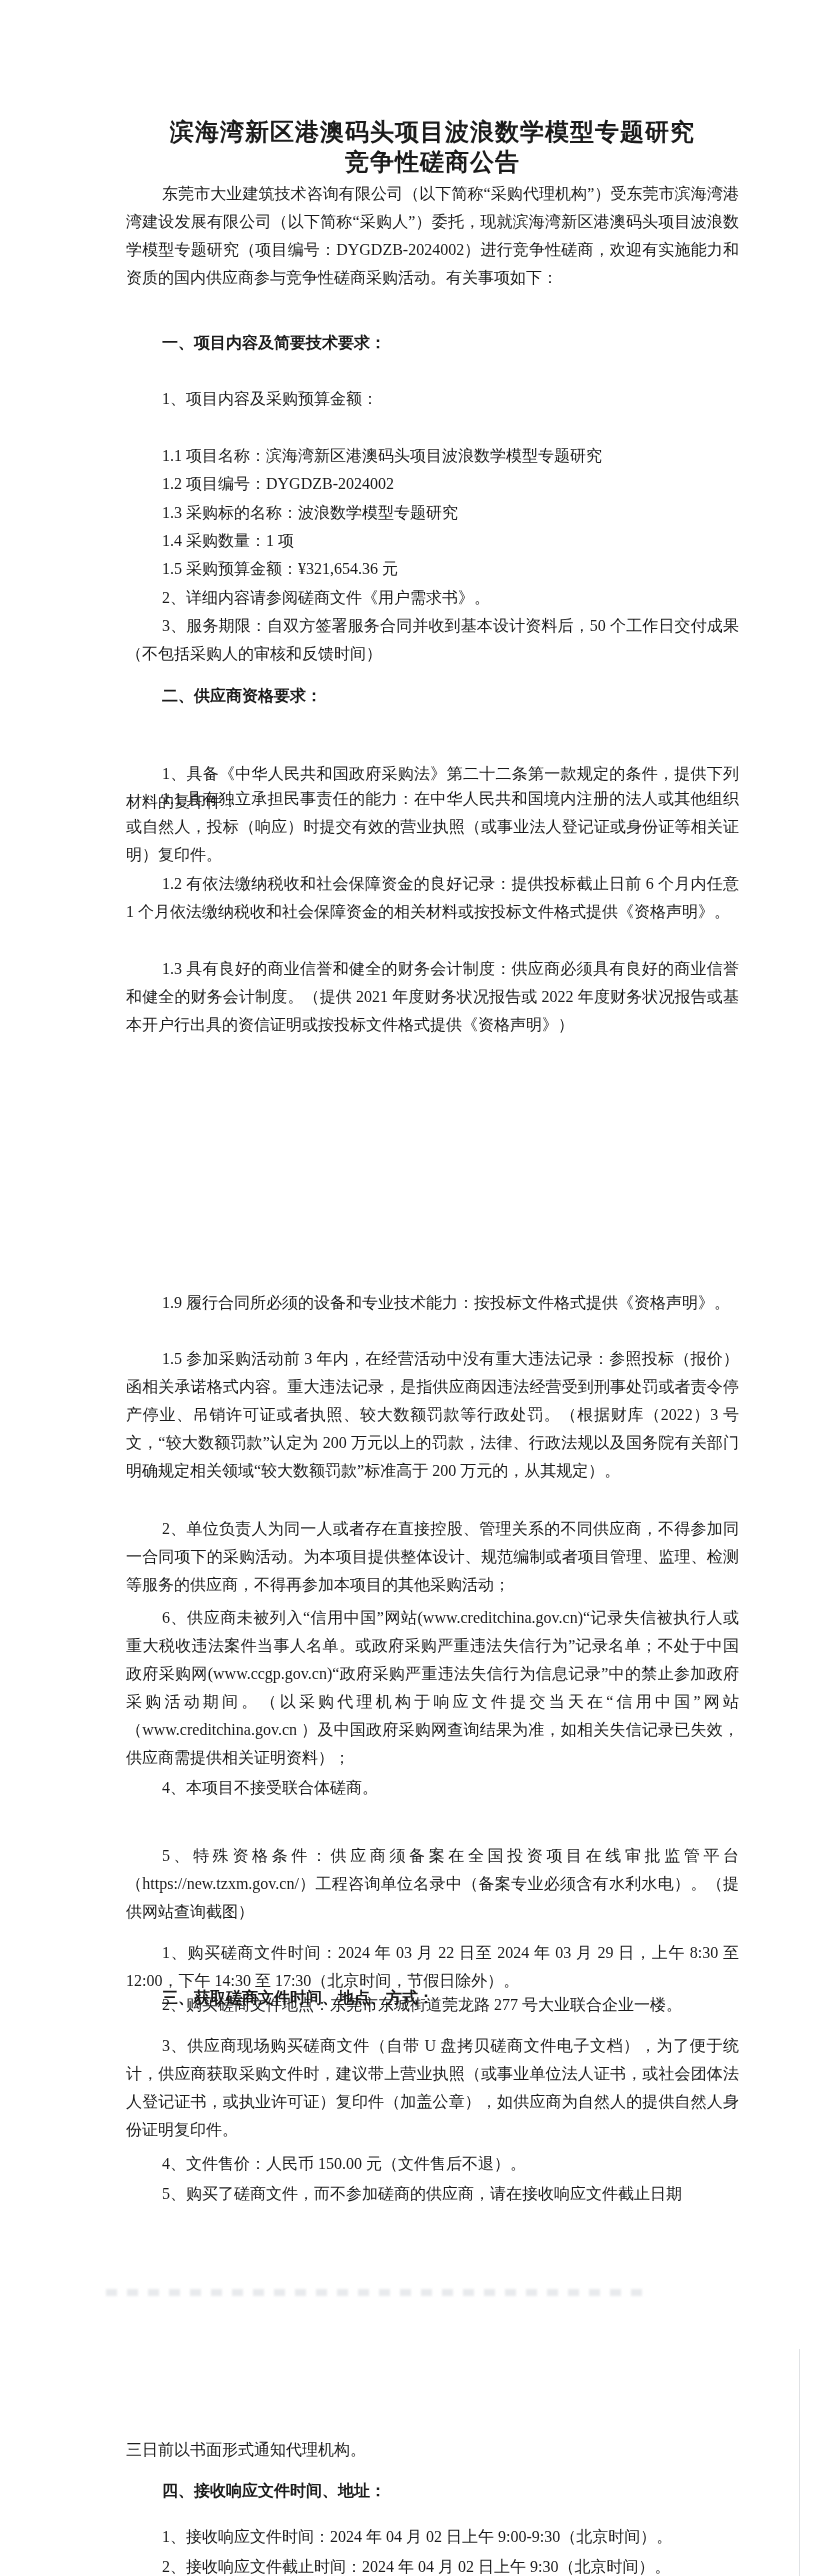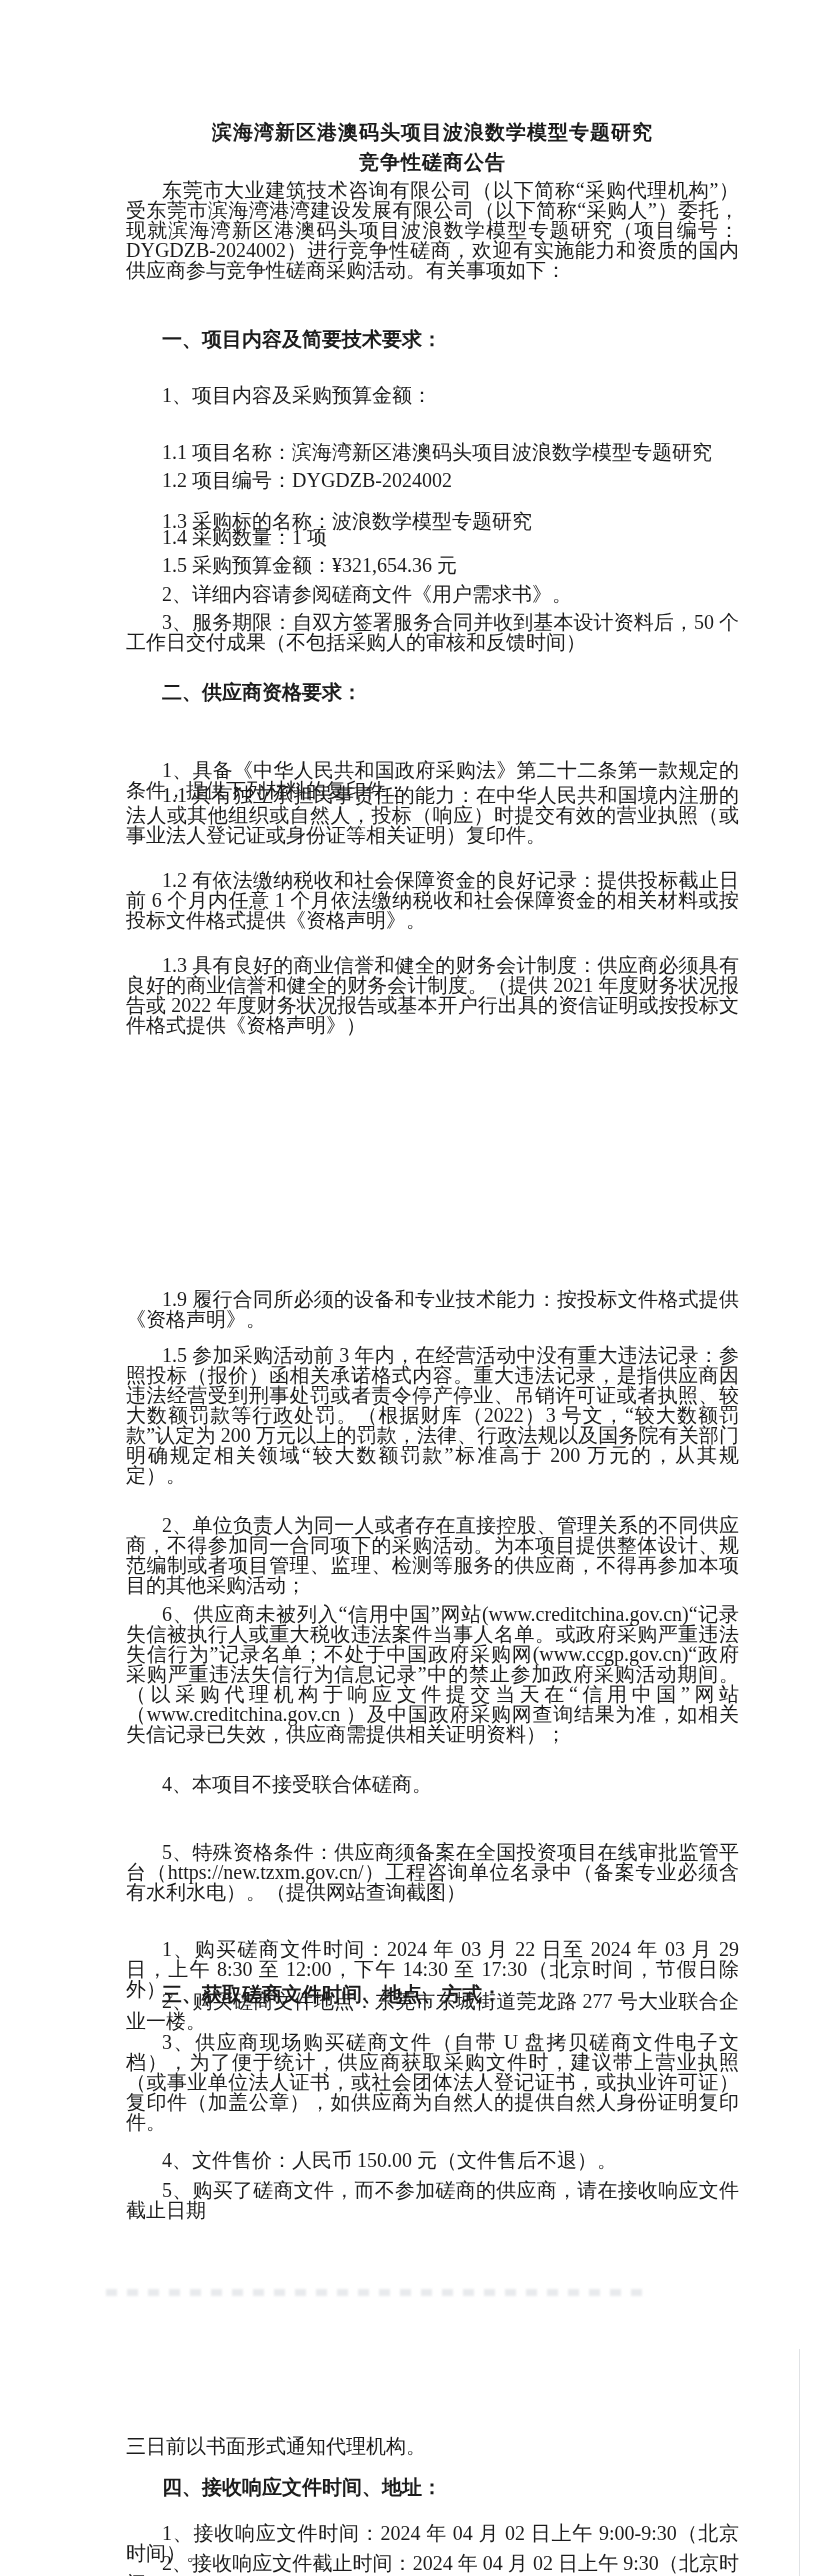--- a/index.html
+++ b/index.html
@@ -3,25 +3,25 @@
 <meta charset="utf-8">
 <style>
   html,body{margin:0;padding:0;background:#ffffff;}
   body{
     width:818px;height:3470px;position:relative;overflow:hidden;
     font-family:"Liberation Serif","DejaVu Serif",serif;
     color:#1c1c1c;
   }
   .page-title{
     position:absolute;left:126px;width:613px;text-align:center;
-    font-size:20px;font-weight:bold;line-height:28px;letter-spacing:1px;
+    font-size:24px;font-weight:bold;line-height:28px;letter-spacing:1px;
   }
   .para{
     position:absolute;left:126px;width:613px;
-    font-size:20px;line-height:20px;text-align:justify;
+    font-size:16px;line-height:28px;text-align:justify;
   }
   .para.indent{text-indent:36px;}
   .para.bold{font-weight:bold;}
   .scan-artifact{
     position:absolute;left:106px;top:2289px;width:546px;height:7.2px;
     background:repeating-linear-gradient(90deg,
       rgba(150,158,170,0.30) 0 11.3px, rgba(150,158,170,0) 11.3px 21px);
     filter:blur(0.8px);opacity:0.7;
   }
   .scan-edge{
@@ -34,21 +34,21 @@
 
 <div class="page-title" style="top:118px">滨海湾新区港澳码头项目波浪数学模型专题研究</div>
 <div class="page-title" style="top:148px">竞争性磋商公告</div>
 
 <div id="paragraphs">
     <div class="para indent" style="top: 180px;">东莞市大业建筑技术咨询有限公司（以下简称“采购代理机构”）受东莞市滨海湾港湾建设发展有限公司（以下简称“采购人”）委托，现就滨海湾新区港澳码头项目波浪数学模型专题研究（项目编号：DYGDZB-2024002）进行竞争性磋商，欢迎有实施能力和资质的国内供应商参与竞争性磋商采购活动。有关事项如下：</div>
     <div class="para indent bold" style="top: 329px;">一、项目内容及简要技术要求：</div>
     <div class="para indent" style="top: 385px;">1、项目内容及采购预算金额：</div>
     <div class="para indent" style="top: 442px;">1.1 项目名称：滨海湾新区港澳码头项目波浪数学模型专题研究</div>
     <div class="para indent" style="top: 470px;">1.2 项目编号：DYGDZB-2024002</div>
-    <div class="para indent" style="top: 499px; margin-top: 12px;">1.3 采购标的名称：波浪数学模型专题研究</div>
+    <div class="para indent" style="top: 499px;">1.3 采购标的名称：波浪数学模型专题研究</div>
     <div class="para indent" style="top: 527px;">1.4 采购数量：1 项</div>
     <div class="para indent" style="top: 555px;">1.5 采购预算金额：¥321,654.36 元</div>
     <div class="para indent" style="top: 584px;">2、详细内容请参阅磋商文件《用户需求书》。</div>
     <div class="para indent" style="top: 612px;">3、服务期限：自双方签署服务合同并收到基本设计资料后，50 个工作日交付成果（不包括采购人的审核和反馈时间）</div>
     <div class="para indent bold" style="top: 682px;">二、供应商资格要求：</div>
     <div class="para indent" style="top: 760px;">1、具备《中华人民共和国政府采购法》第二十二条第一款规定的条件，提供下列材料的复印件：</div>
     <div class="para indent" style="top: 785px;">1.1 具有独立承担民事责任的能力：在中华人民共和国境内注册的法人或其他组织或自然人，投标（响应）时提交有效的营业执照（或事业法人登记证或身份证等相关证明）复印件。</div>
     <div class="para indent" style="top: 870px;">1.2 有依法缴纳税收和社会保障资金的良好记录：提供投标截止日前 6 个月内任意 1 个月依法缴纳税收和社会保障资金的相关材料或按投标文件格式提供《资格声明》。</div>
     <div class="para indent" style="top: 955px;">1.3 具有良好的商业信誉和健全的财务会计制度：供应商必须具有良好的商业信誉和健全的财务会计制度。（提供 2021 年度财务状况报告或 2022 年度财务状况报告或基本开户行出具的资信证明或按投标文件格式提供《资格声明》）</div>
     <div class="para indent" style="top: 1289px;">1.9 履行合同所必须的设备和专业技术能力：按投标文件格式提供《资格声明》。</div>

